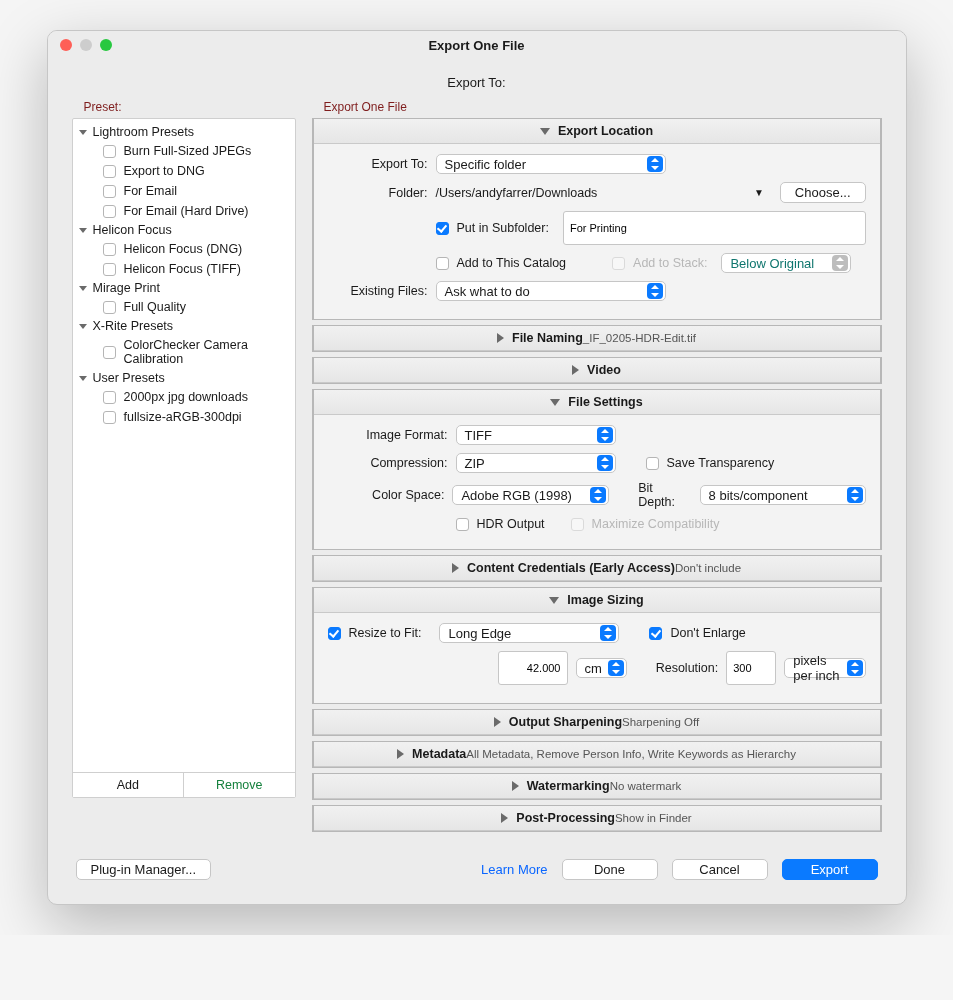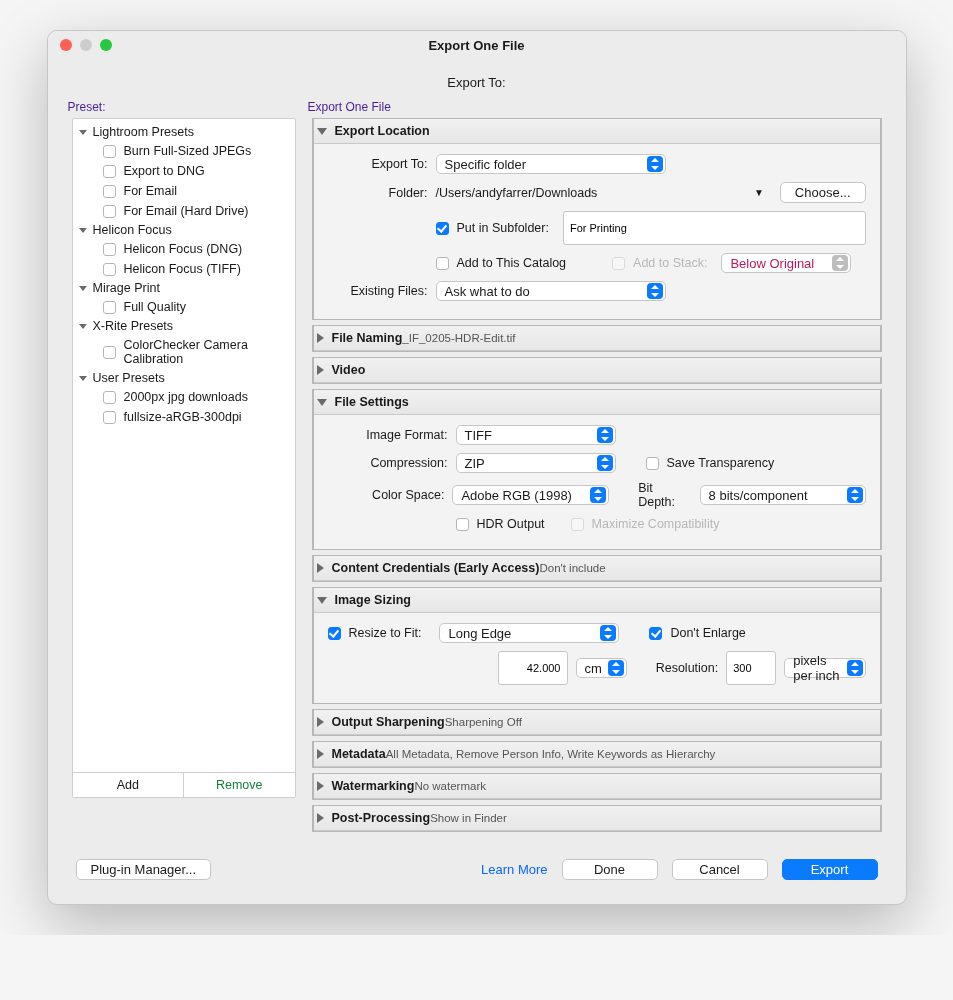--- a/index.html
+++ b/index.html
@@ -51,21 +51,21 @@
     content:""; position:absolute; left:4px; width:0; height:0;
     border-left:4px solid transparent; border-right:4px solid transparent;
   }
   .select .arrows::before{ top:2px; border-bottom:4px solid #fff; }
   .select .arrows::after{ bottom:2px; border-top:4px solid #fff; }
   .select.grey .arrows{ background:#bdbdbd; }
   .select.grey .arrows::before{ border-bottom-color:#fff; }
   .select.grey .arrows::after{ border-top-color:#fff; }
 
   .labels-row {
-    display:flex; font-size:12px; color:#4c1d95; padding:0 24px 4px 20px;
+    display:flex; font-size:12px; color:#7f1d1d; padding:0 24px 4px 36px;
   }
   .labels-row .l-preset{ width:240px; }
   .labels-row .l-sub{ flex:1; }
 
   .main-row {
     display:flex; padding:0 24px 10px 24px; gap:16px; align-items:flex-start;
   }
   .sidebar {
     width:224px; background:#fff; border:1px solid #cfcfcf; border-radius:2px;
     height:680px; display:flex; flex-direction:column; font-size:12.5px;
@@ -84,21 +84,21 @@
   .cb-small.disabled{ opacity:0.4; }
   .sidebar-footer{ display:flex; border-top:1px solid #cfcfcf;margin-top:48px; }
   .side-btn{ flex:1; text-align:center; padding:5px 0; font-size:12.5px; background:#fff; user-select:none; cursor:default;}
   .side-btn + .side-btn{ border-left:1px solid #cfcfcf;}
   .side-btn.dis{ color:#15803d; }
 
   .panels { flex:1; min-width:0; }
 
   .panel { border:1px solid #b7b7b7; border-left:2px solid #b7b7b7; border-right:2px solid #b7b7b7; background:#f3f3f3; margin-bottom:5px; }
   .panel-head{
-    display:flex; align-items:center; justify-content:flex-start;
+    display:flex; align-items:center; justify-content:center;
     padding:5px 3px; background:linear-gradient(#f1f1f1,#e6e6e6);
     border-bottom:1px solid #c9c9c9; font-weight:600; font-size:12.5px;
     cursor:default;
   }
   .panel-head .left{ display:flex; align-items:center; gap:8px;}
   .tri { width:0;height:0; }
   .tri.down{ border-left:5px solid transparent; border-right:5px solid transparent; border-top:7px solid #6a6a6a;}
   .tri.right{ border-top:5px solid transparent; border-bottom:5px solid transparent; border-left:7px solid #6a6a6a;}
   .panel-head .sum{ font-weight:400; font-size:11.5px; color:#555; }
   .panel-body{ padding:10px 14px; font-size:12.5px; }
@@ -244,21 +244,21 @@
             <span class="cb-small checked"></span>
             <span>Put in Subfolder:</span>
             <input class="text-input" style="flex: 1 1 0%; margin-left: 6px;" value="For Printing">
           </div>
           <div class="form-row" style="padding-left:108px">
             <span class="cb-small"></span>
             <span>Add to This Catalog</span>
             <span style="width:30px"></span>
             <span class="cb-small disabled"></span>
             <span class="muted">Add to Stack:</span>
-            <div class="select grey small-sel" style="width:130px;margin-left:6px;color:#be185d">
+            <div class="select grey small-sel" style="width:130px;margin-left:6px;color:#0f766e">
               <span>Below Original</span>
                 <span class="arrows"></span>
             </div>
           </div>
           <div class="form-row">
             <span class="lbl-right">Existing Files:</span>
             <div class="select small-sel" style="width:230px">
               <span>Ask what to do</span>
                 <span class="arrows"></span>
             </div>

